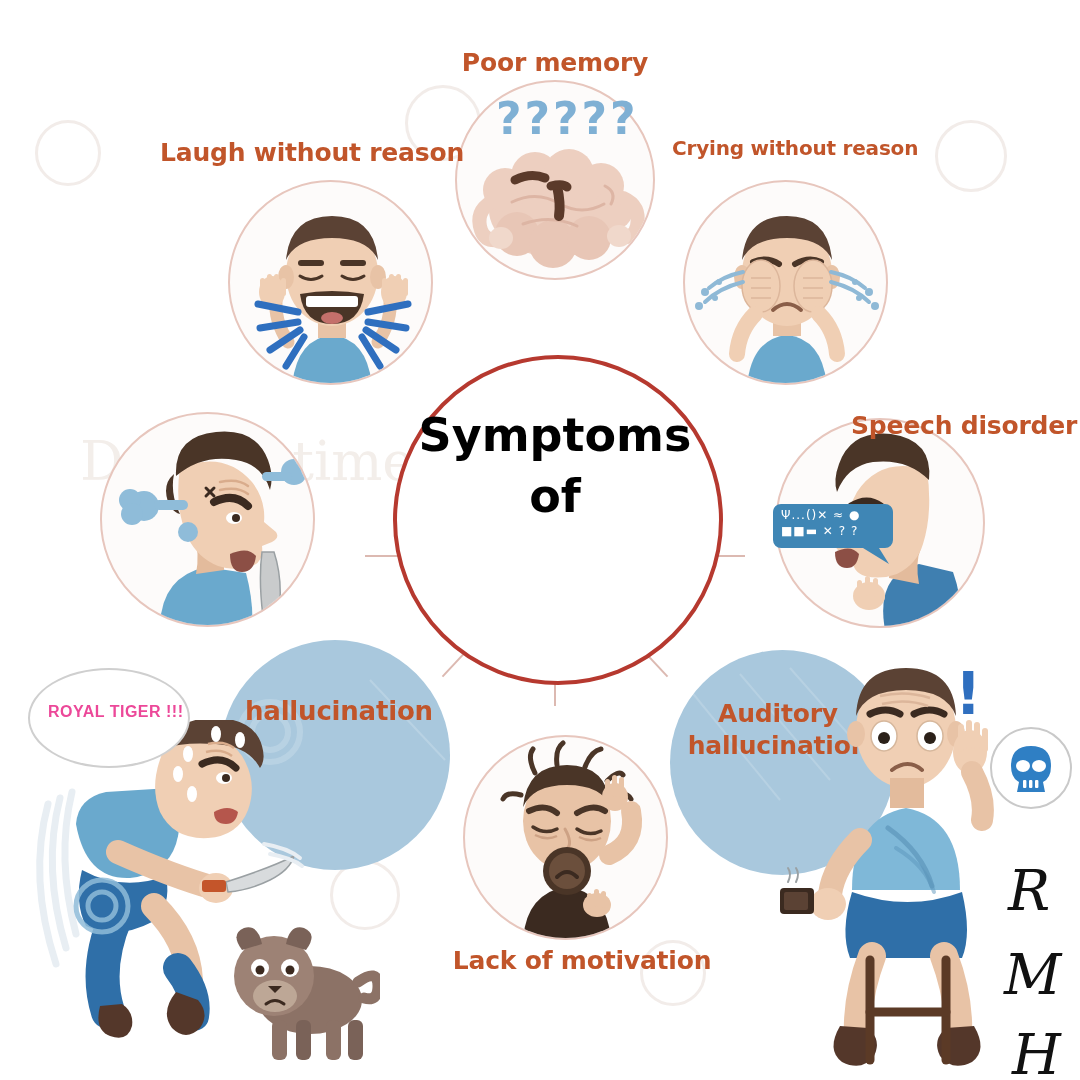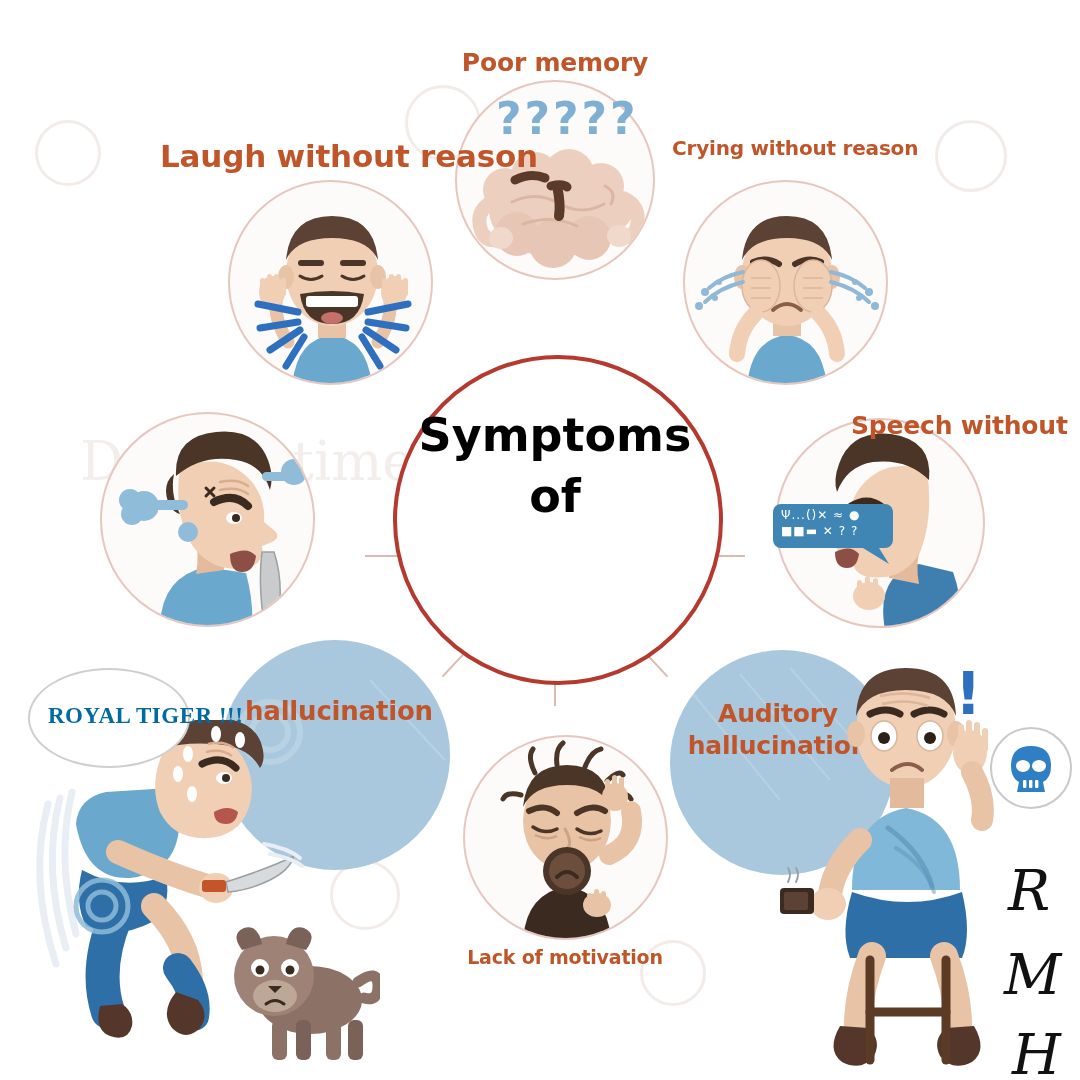--- a/index.html
+++ b/index.html
@@ -45,22 +45,22 @@
     position:absolute;color:#f3eeea;font-size:150px;
     font-family:"DejaVu Serif", serif;pointer-events:none;
     user-select:none;
   }
   .wm-spiral{position:absolute;border-radius:50%;border:3px solid #f2ece9;}
   .bubble-oval{
     position:absolute;border-radius:50%;
     background:#fff;border:2px solid #cfcfcf;
   }
   .royal{
-    position:absolute;color:#0369a1;font-weight:bold;
-    font-family:Liberation Serif, serif;font-size:23px;
+    position:absolute;color:#ec4899;font-weight:bold;
+    font-family:Liberation Sans, sans-serif;font-size:16px;
     letter-spacing:0.5px;white-space:nowrap;
   }
   .sig{
     position:absolute;color:#111;
     font-family:"DejaVu Serif", serif;
     font-style:italic;font-size:56px;font-weight:normal;
   }
   svg{display:block;}
 </style>
 </head>
@@ -167,21 +167,21 @@
         <line x1="74" y1="155" x2="56" y2="184"></line>
       </g>
       <g stroke="#2f6fbf" stroke-width="7" stroke-linecap="round">
         <line x1="138" y1="130" x2="178" y2="122"></line>
         <line x1="138" y1="140" x2="176" y2="146"></line>
         <line x1="136" y1="148" x2="166" y2="168"></line>
         <line x1="132" y1="155" x2="150" y2="184"></line>
       </g>
     </svg>
   </div>
-  <div class="lbl abs" style="left:160px;top:138px;font-size:31px;">Laugh without reason</div>
+  <div class="lbl abs" style="left:160px;top:138px;font-size:25px;">Laugh without reason</div>
 
   <div class="ring" style="left:683px;top:180px;width:205px;height:205px;">
     <svg width="205" height="205" viewBox="0 0 205 205">
       <path d="M62 205 q4 -48 40 -52 q36 4 40 52 z" fill="#6aa9cd"></path>
       <rect x="88" y="128" width="28" height="26" fill="#e8c3a6"></rect>
       <ellipse cx="102" cy="92" rx="45" ry="52" fill="#f0cfb4"></ellipse>
       <ellipse cx="57" cy="95" rx="8" ry="12" fill="#e8c3a6"></ellipse>
       <ellipse cx="147" cy="95" rx="8" ry="12" fill="#e8c3a6"></ellipse>
       <path d="M57 78 q4 -44 45 -44 q41 0 45 44 q-10 -22 -45 -22 q-35 0 -45 22z" fill="#5b4234"></path>
 
@@ -295,21 +295,21 @@
       <path d="M58 132 q16 -8 24 2 q-2 14 -12 14 q-12 0 -12 -16z" fill="#8c4f45"></path>
 
       <g fill="#f0cfb4">
         <ellipse cx="92" cy="176" rx="16" ry="14"></ellipse>
         <rect x="80" y="160" width="5" height="18" rx="2.5"></rect>
         <rect x="88" y="156" width="5" height="20" rx="2.5"></rect>
         <rect x="96" y="158" width="5" height="19" rx="2.5"></rect>
       </g>
     </svg>
   </div>
-  <div class="lbl abs" style="left:851px;top:411px;font-size:25px;z-index:35;">Speech without</div>
+  <div class="lbl abs" style="left:851px;top:411px;font-size:25px;z-index:35;">Speech disorder</div>
 
   <div class="abs" style="left:773px;top:498px;width:118px;height:60px;z-index:36;">
     <svg width="130" height="72" viewBox="0 0 130 72">
       <path d="M8 6 h104 a8 8 0 0 1 8 8 v28 a8 8 0 0 1 -8 8 h-6 l10 16 l-26 -16 h-82 a8 8 0 0 1 -8 -8 v-28 a8 8 0 0 1 8 -8z" fill="#3f86b5"></path>
     </svg>
     <div style="position:absolute;left:8px;top:9px;width:104px;color:#fff;font-size:12px;line-height:1.35;font-family:'DejaVu Sans',sans-serif;letter-spacing:1px;">
       <div>Ψ...()✕ ≈ ●</div>
       <div>■■▬ ✕ ? ?</div>
     </div>
   </div>
@@ -570,21 +570,21 @@
       </g>
 
       <g fill="#e8c3a6">
         <ellipse cx="132" cy="168" rx="14" ry="12"></ellipse>
         <rect x="122" y="156" width="5" height="16" rx="2.5"></rect>
         <rect x="129" y="152" width="5" height="18" rx="2.5"></rect>
         <rect x="136" y="154" width="5" height="17" rx="2.5"></rect>
       </g>
     </svg>
   </div>
-  <div class="lbl lbl-center abs" style="left:400px;top:946px;width:330px;font-size:19px;">Lack of motivation</div>
+  <div class="lbl lbl-center abs" style="left:417px;top:946px;width:330px;font-size:25px;">Lack of motivation</div>
 
   <div class="centerring" style="left:393px;top:355px;width:330px;height:330px;z-index:38;"></div>
   <div id="center-title">
     <div>Symptoms</div>
     <div>of</div>
   </div>
 
   <div class="sig" style="left:1008px;top:858px;z-index:50;">R</div>
   <div class="sig" style="left:1004px;top:942px;z-index:50;">M</div>
   <div class="sig" style="left:1012px;top:1022px;z-index:50;">H</div>

